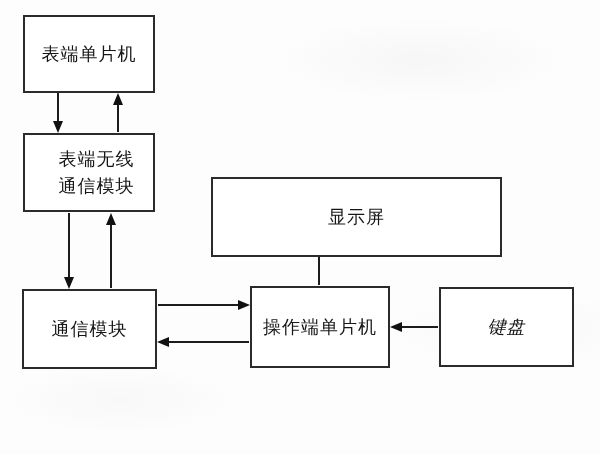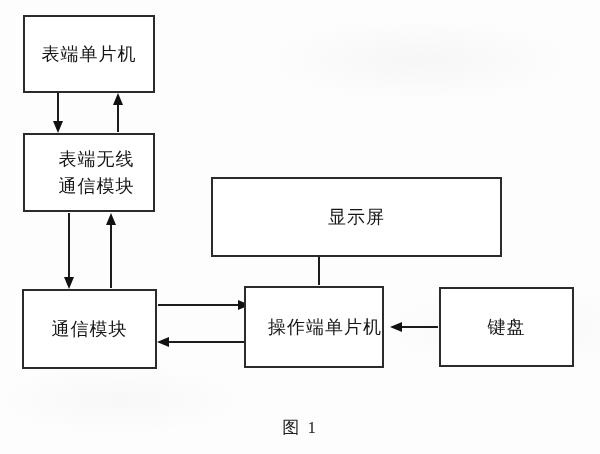--- a/index.html
+++ b/index.html
@@ -47,22 +47,22 @@
     text-align: center;
     font-size: 18px;
     line-height: 27px;
     color: #161616;
     letter-spacing: 1px;
   }
   .box-meter-mcu       { left: 23px;  top: 15px;  width: 132px; height: 78px; }
   .box-meter-wireless  { left: 23px;  top: 133px; width: 132px; height: 79px; padding-left: 15px; }
   .box-display         { left: 211px; top: 133px; width: 291px; height: 80px; margin-top: 44px; }
   .box-op-wireless     { left: 22px;  top: 289px; width: 135px; height: 80px; }
-  .box-op-mcu          { left: 244px; top: 286px; width: 140px; height: 82px; align-items: flex-end; }
-  .box-keyboard        { left: 439px; top: 287px; width: 135px; height: 80px; }
+  .box-op-mcu          { left: 250px; top: 286px; width: 140px; height: 82px; }
+  .box-keyboard        { left: 439px; top: 287px; width: 135px; height: 80px; font-style: italic; }
   .caption {
     position: absolute;
     left: 0;
     top: 416px;
     width: 600px;
     text-align: center;
     font-size: 17px;
     color: #222222;
     letter-spacing: 2px;
   }
@@ -133,15 +133,14 @@
   </div>
 
   <div class="box box-op-mcu">
     <span>操作端单片机</span>
   </div>
 
   <div class="box box-keyboard">
     <span>键盘</span>
   </div>
 
-  <div class="caption">图 1</div>
 
 </div>
 
 </body></html>

